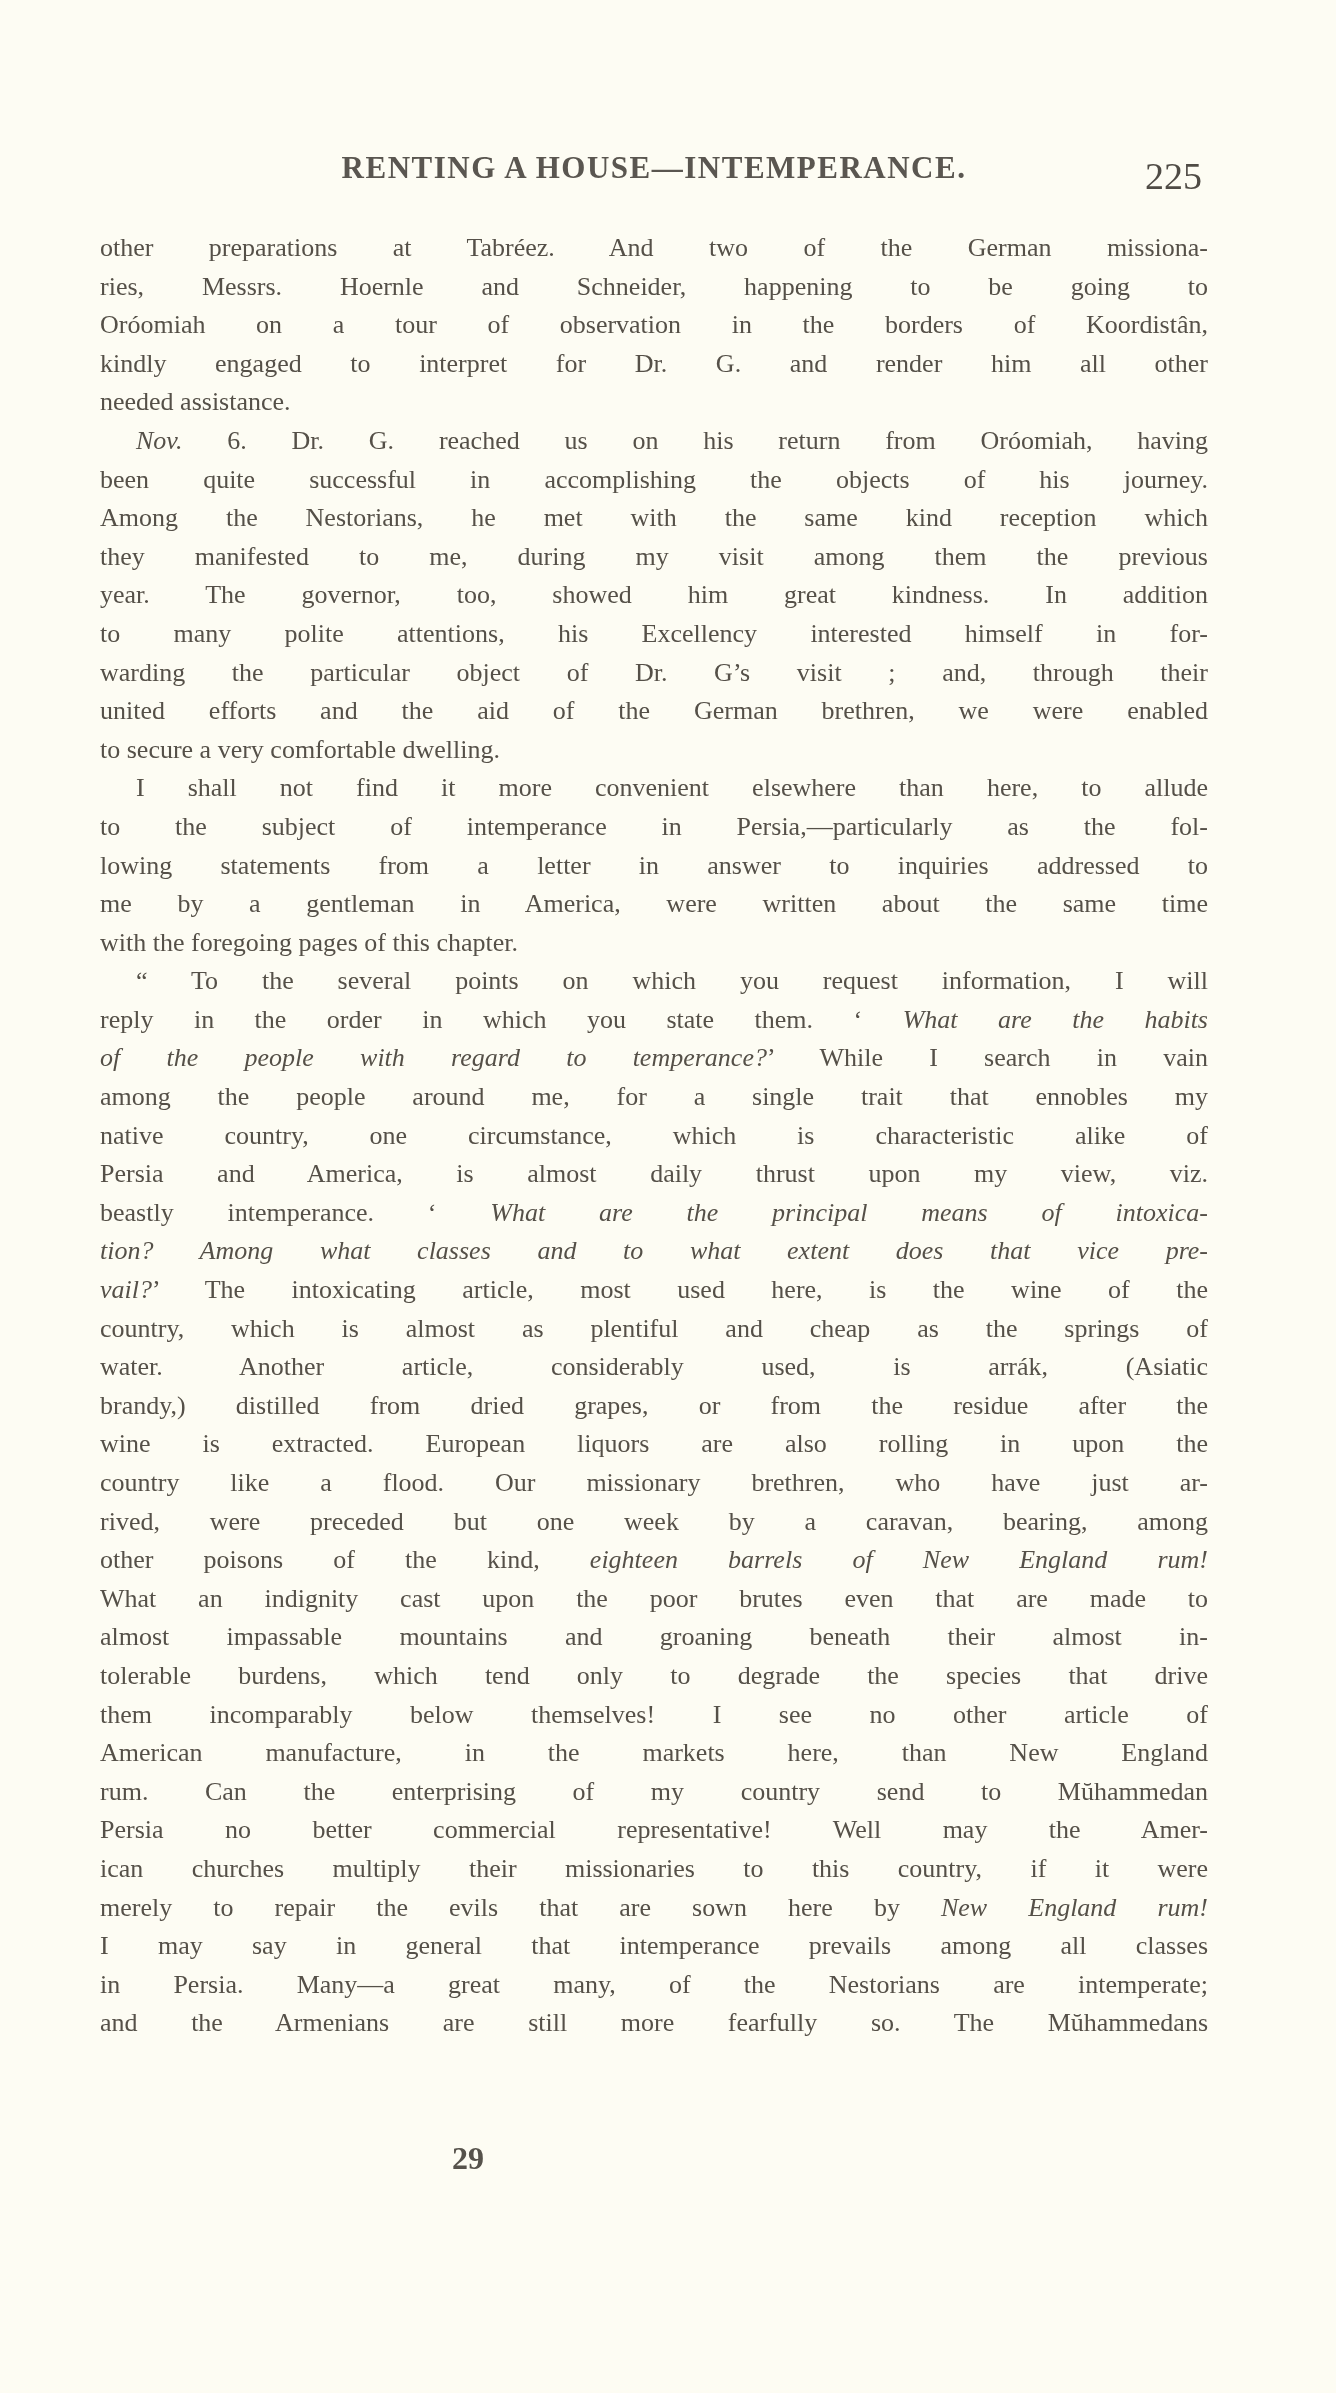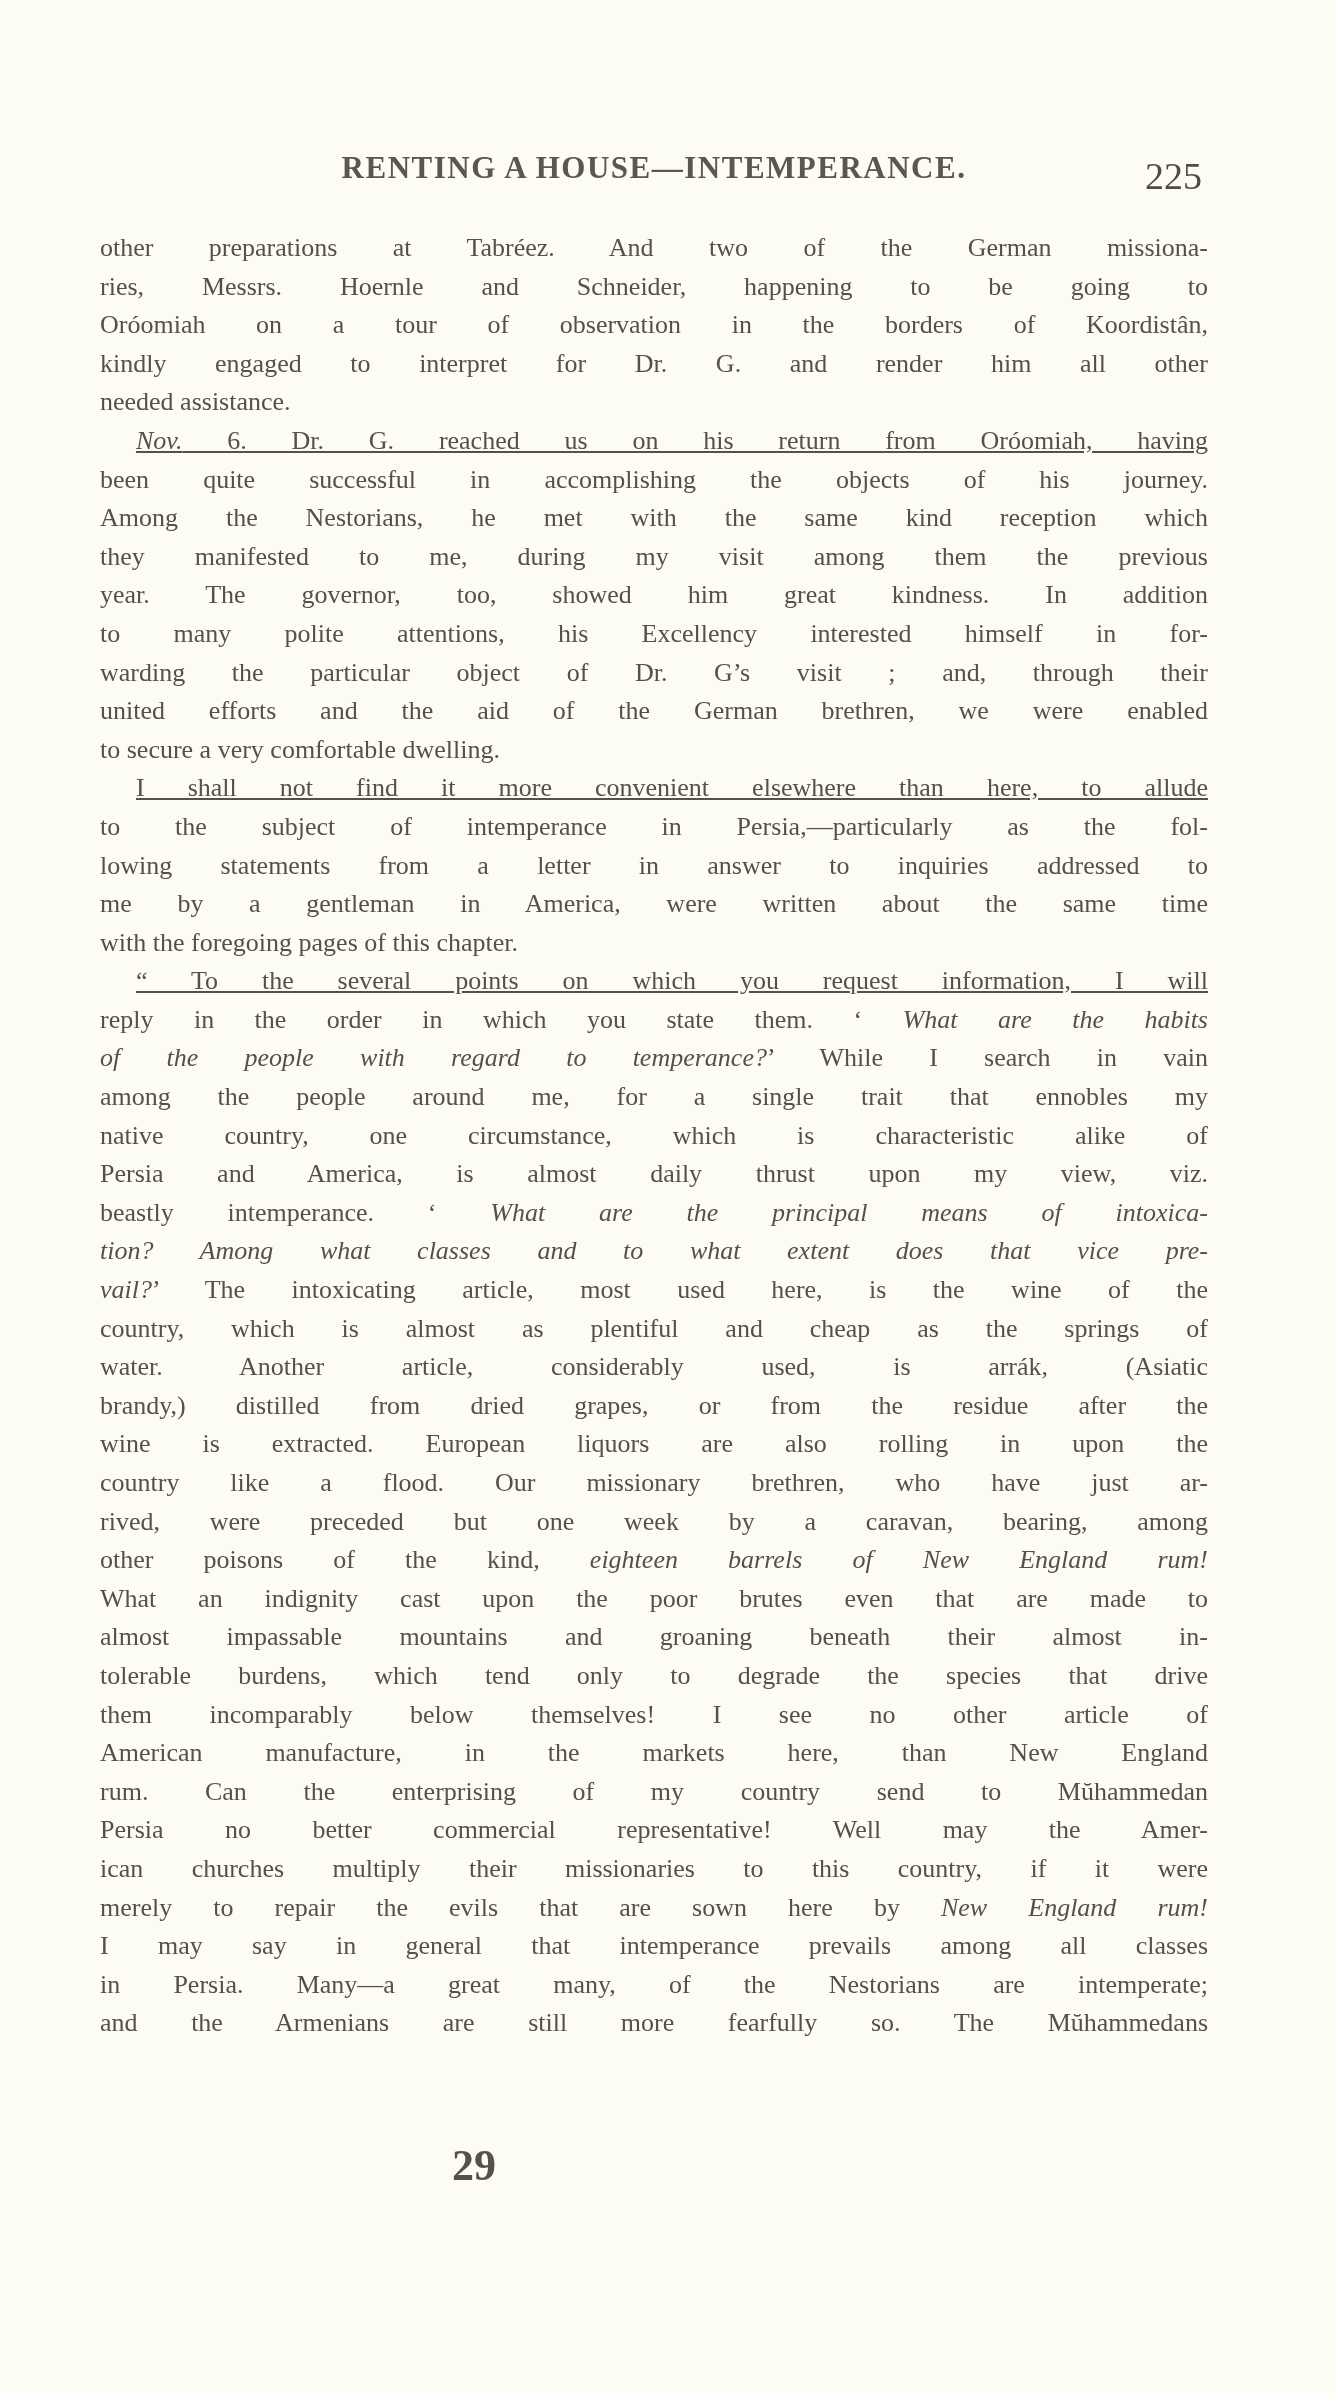--- a/index.html
+++ b/index.html
@@ -54,28 +54,27 @@
       white-space: nowrap;
       text-align: justify;
       text-align-last: justify;
       display: block;
     }
     .line.last {
       text-align-last: left;
     }
     .line.indent {
       padding-left: 36px;
-      text-decoration: underline;
     }
     .it { font-style: italic; }
     .signature {
       position: absolute;
       top: 2140px;
       left: 452px;
-      font-size: 44px;
+      font-size: 32px;
       font-weight: bold;
       color: #56524b;
     }
   </style>
 </head>
 <body>
 
 <div class="page">
   <div class="running-head">
     <div class="running-title">RENTING A HOUSE—INTEMPERANCE.</div>

